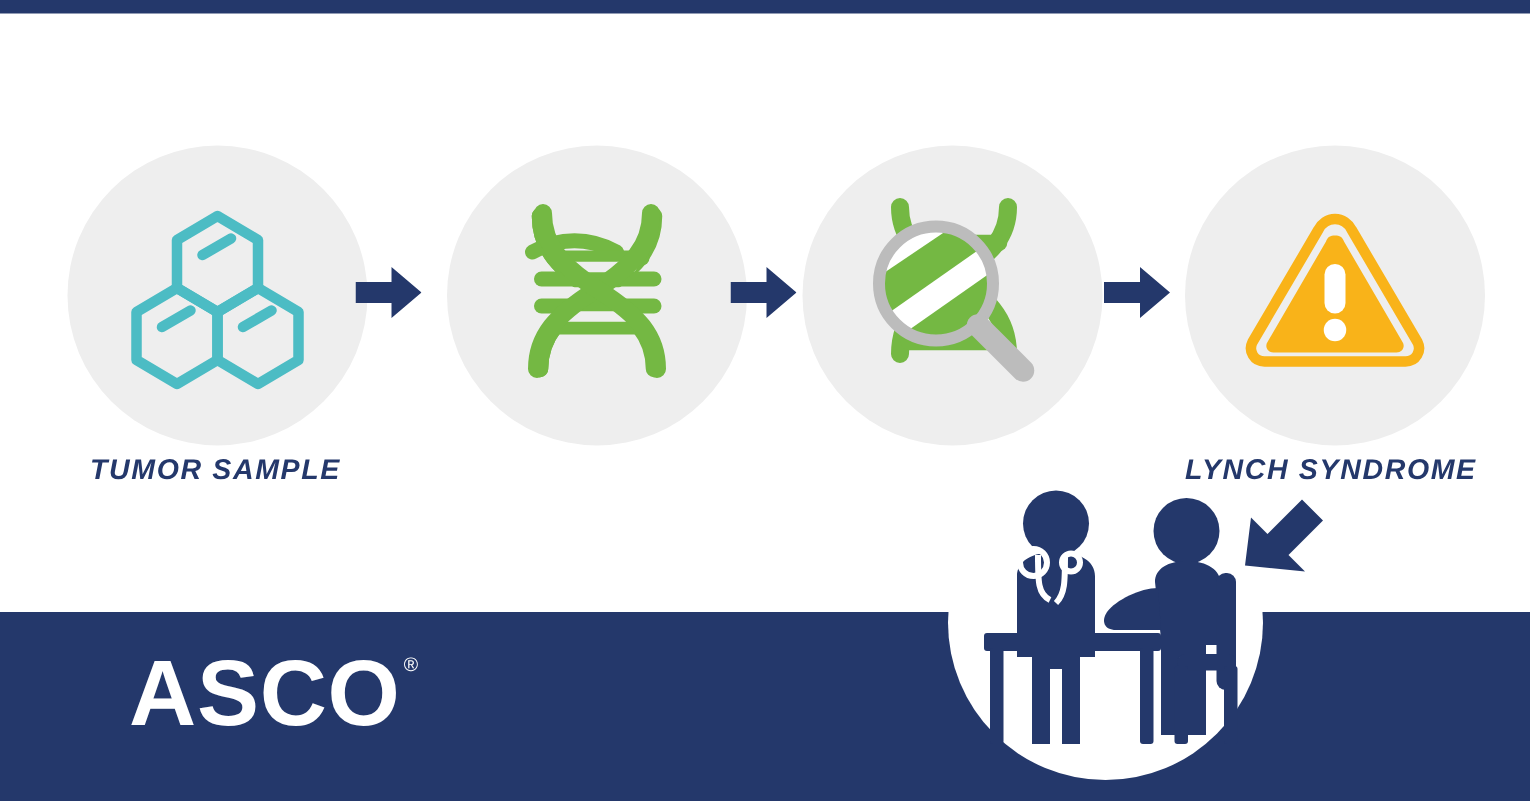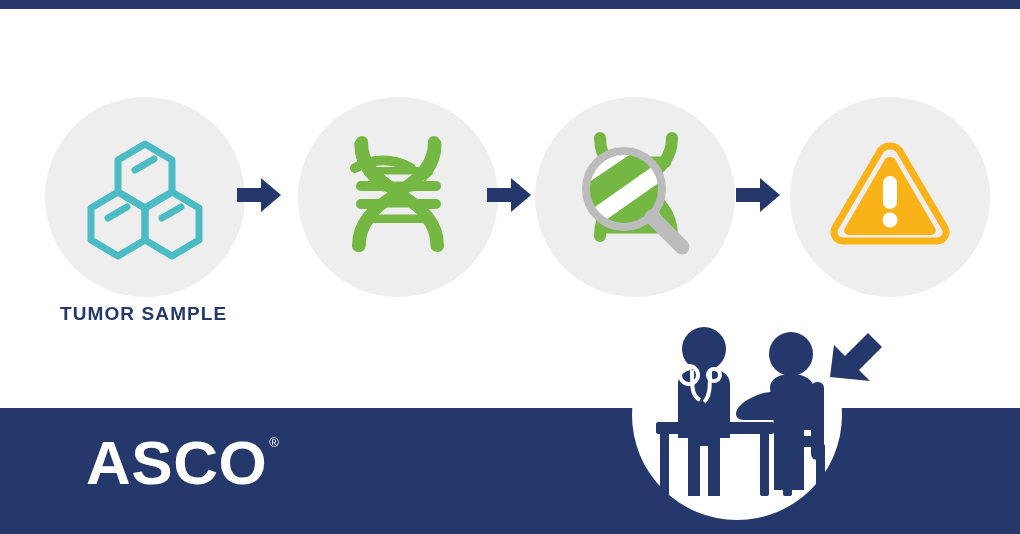--- a/index.html
+++ b/index.html
@@ -106,20 +106,21 @@
 
   
   .step-label {
     position: absolute;
     font-size: 19px;
     font-weight: 700;
     letter-spacing: 1.1px;
     color: #24386b;
     white-space: nowrap;
     font-family: "Liberation Sans", sans-serif;
+    font-style: italic;
   }
   .label-tumor { left: 60px; top: 303px; }
   .label-lynch { left: 790px; top: 303px; }
 
   
   .doctor-scene {
     position: absolute;
     left: 648px;
     top: 326px;
     width: 190px;
@@ -243,20 +244,21 @@
           <path d="M60,17 C63,17 65,18 66,21 L105,88 C107,91 105,95 101,95 L19,95 C15,95 13,91 15,88 L54,21 C55,18 57,17 60,17 Z" fill="#f9b319"></path>
           <rect x="53" y="36" width="14" height="33" rx="7" fill="#ffffff"></rect>
           <circle cx="60" cy="80" r="7.5" fill="#ffffff"></circle>
         </svg>
       </span>
     </div>
   </div>
 
   <div class="step-label label-tumor">TUMOR SAMPLE</div>
 
+  <div class="step-label label-lynch">LYNCH SYNDROME</div>
 
   <div class="footer-band"></div>
   <div class="footer-cutout"></div>
 
   <div class="doctor-scene">
     <svg width="190" height="175" viewBox="0 0 190 175" aria-hidden="true">
       <g fill="#24386b">
 
         <circle cx="56" cy="23" r="22"></circle>
 

